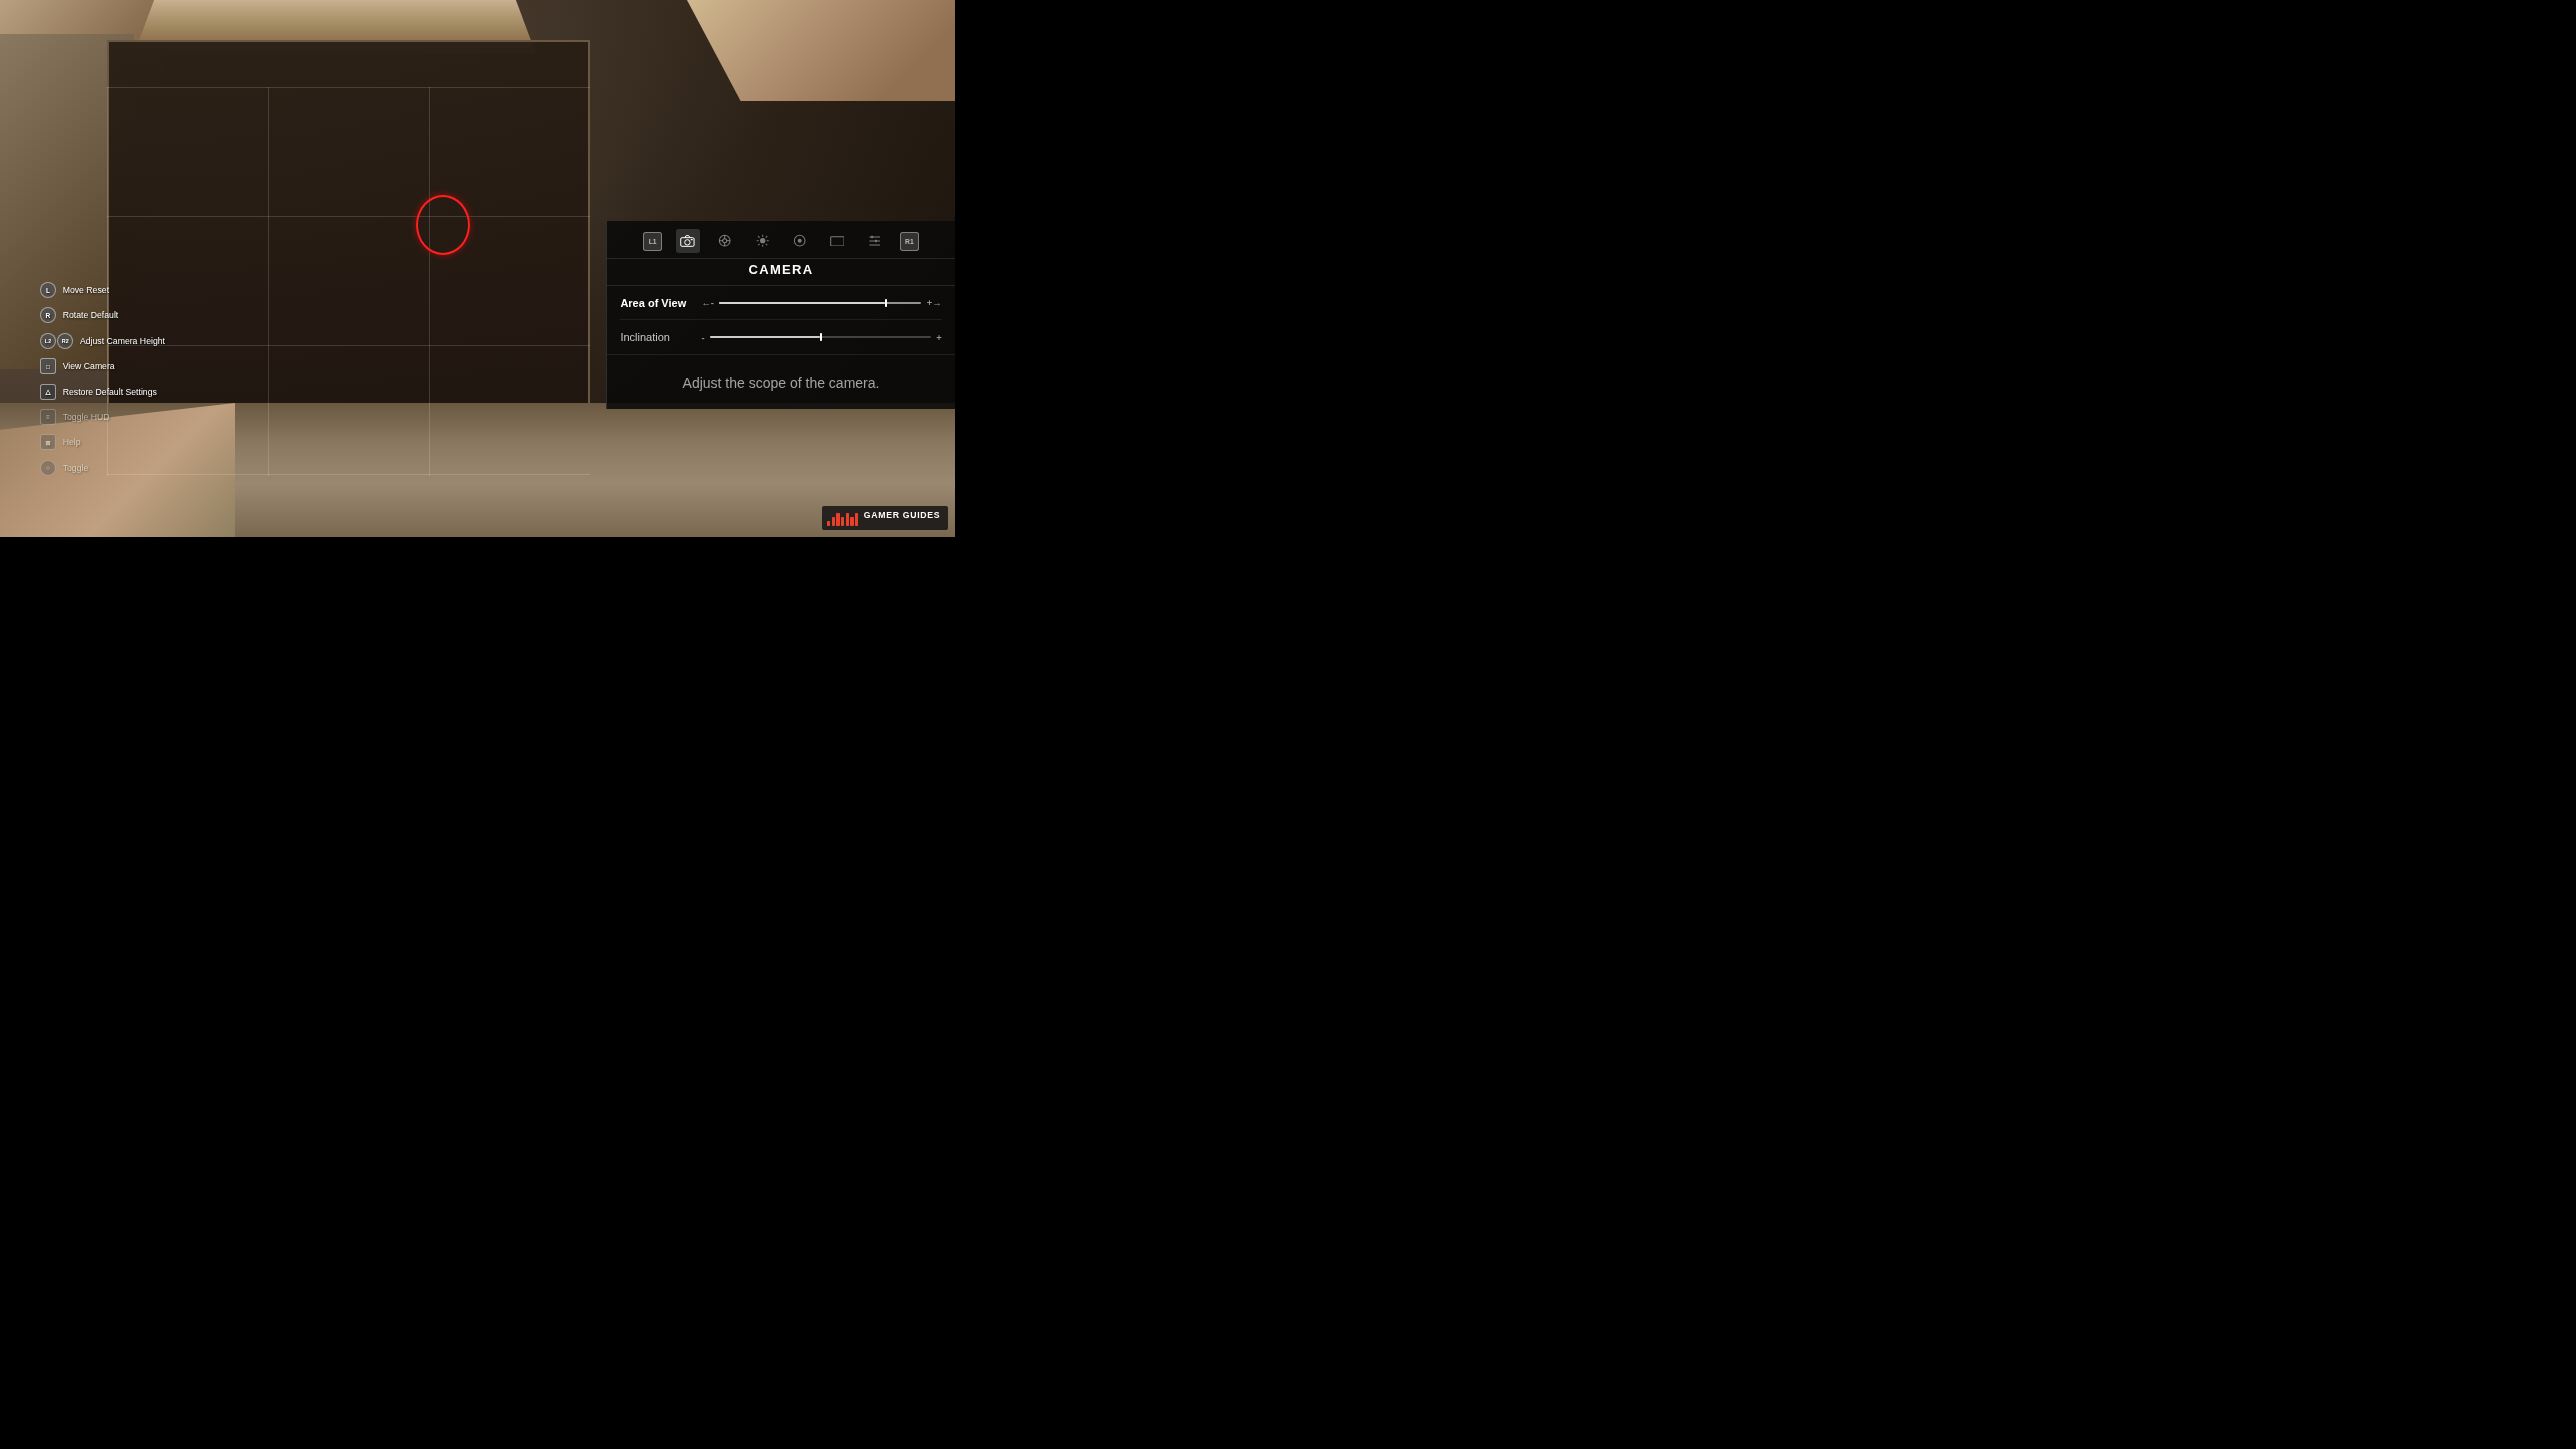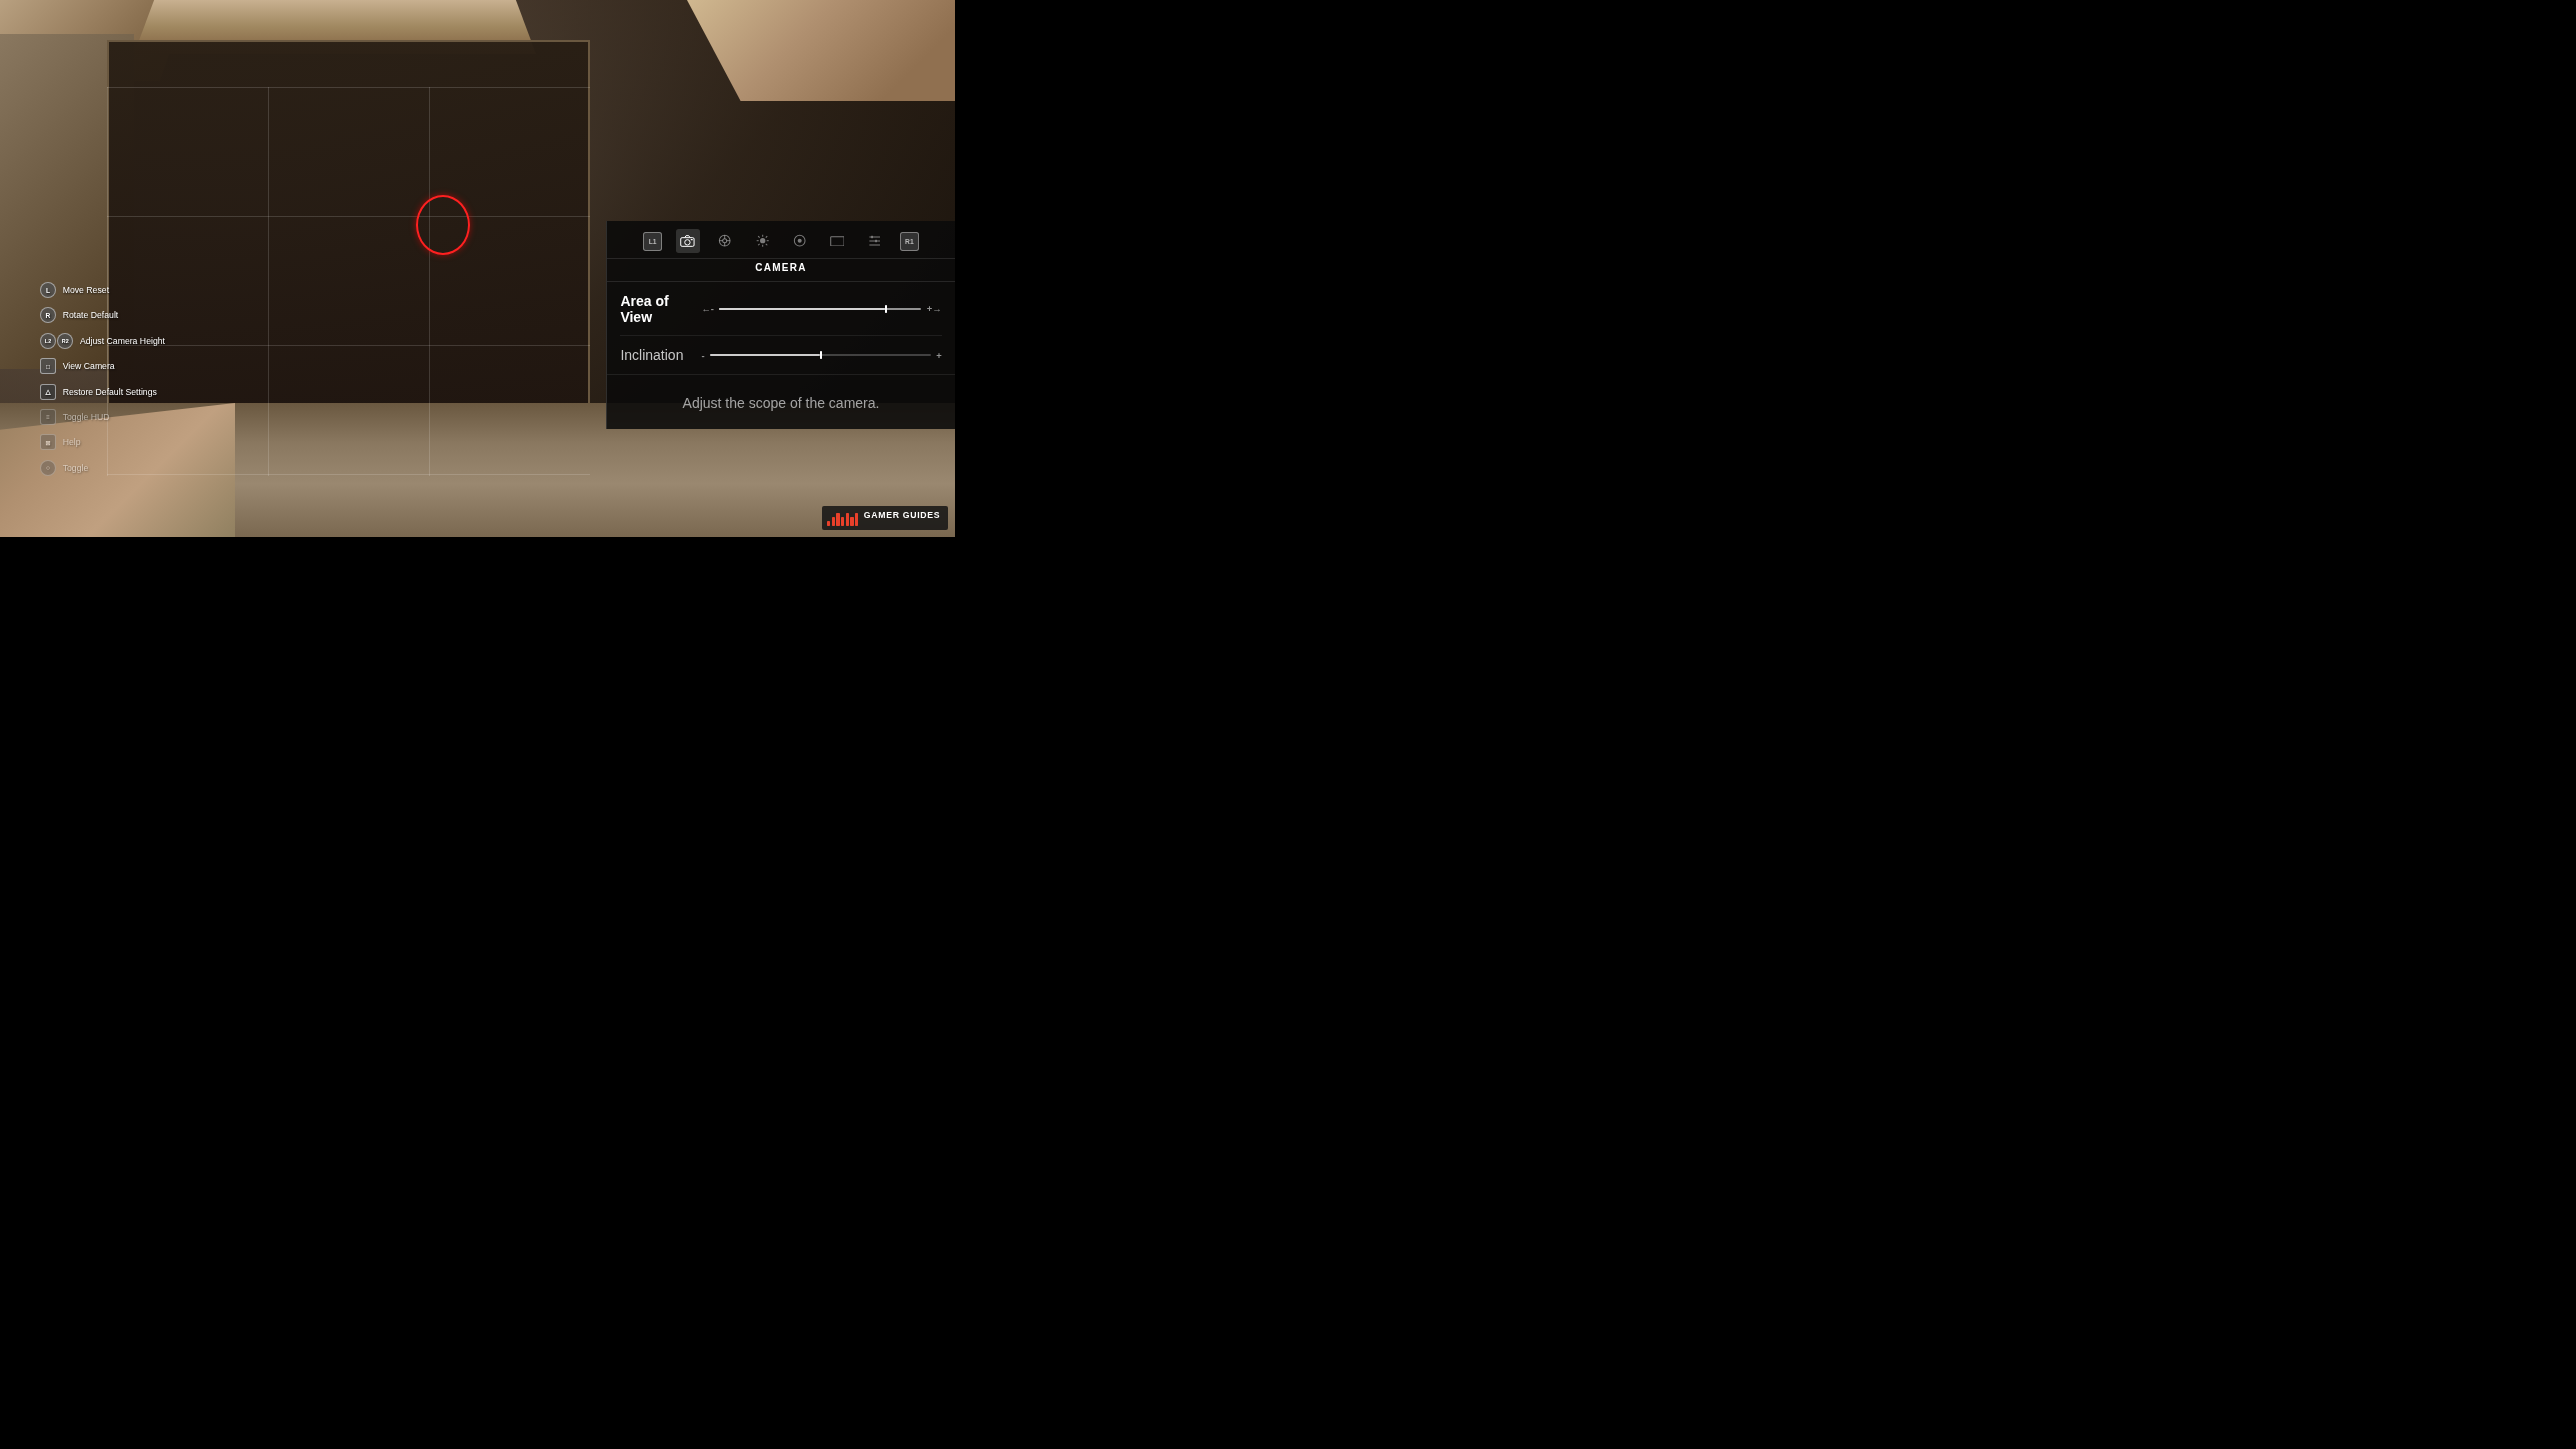--- a/index.html
+++ b/index.html
@@ -205,21 +205,21 @@
       border-radius: 2.7px;
       font-size: 6.7px;
       font-weight: bold;
       color: rgba(200,200,200,0.9);
     }
 
     
     .section-label {
       text-align: center;
       color: white;
-      font-size: 10px;
+      font-size: 13px;
       font-weight: bold;
       letter-spacing: 1.3px;
       padding: 2.7px 0 8px;
       border-bottom: 0.7px solid rgba(80,80,80,0.4);
     }
 
     
     .slider-section {
       padding: 0 13.4px;
       border-bottom: 0.7px solid rgba(80,80,80,0.3);
@@ -231,21 +231,21 @@
       padding: 10.7px 0;
       border-bottom: 0.7px solid rgba(60,60,60,0.4);
     }
 
     .slider-row:last-child {
       border-bottom: none;
     }
 
     .slider-label {
       color: rgba(220,220,220,0.9);
-      font-size: 14px;
+      font-size: 11px;
       width: 81px;
       flex-shrink: 0;
     }
 
     .slider-label.active {
       color: white;
       font-weight: 600;
     }
 
     .slider-container {

